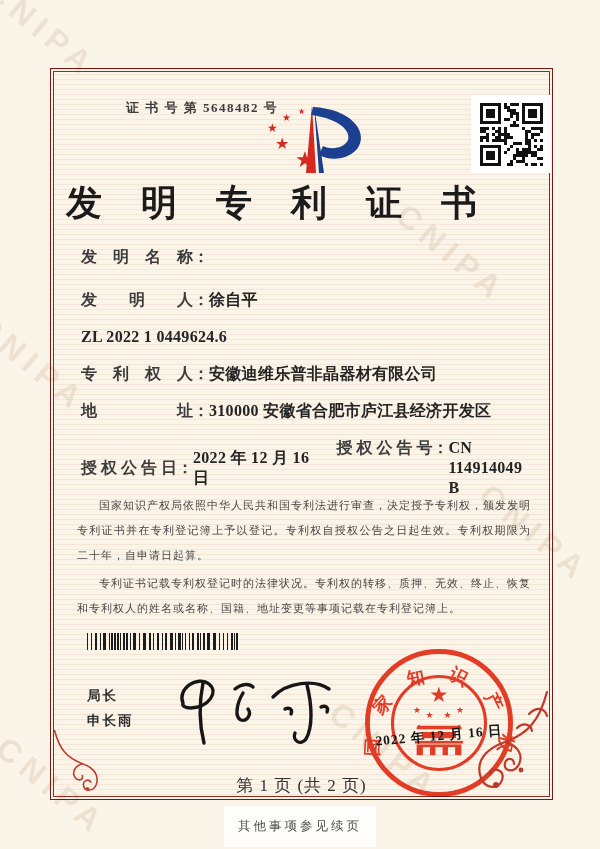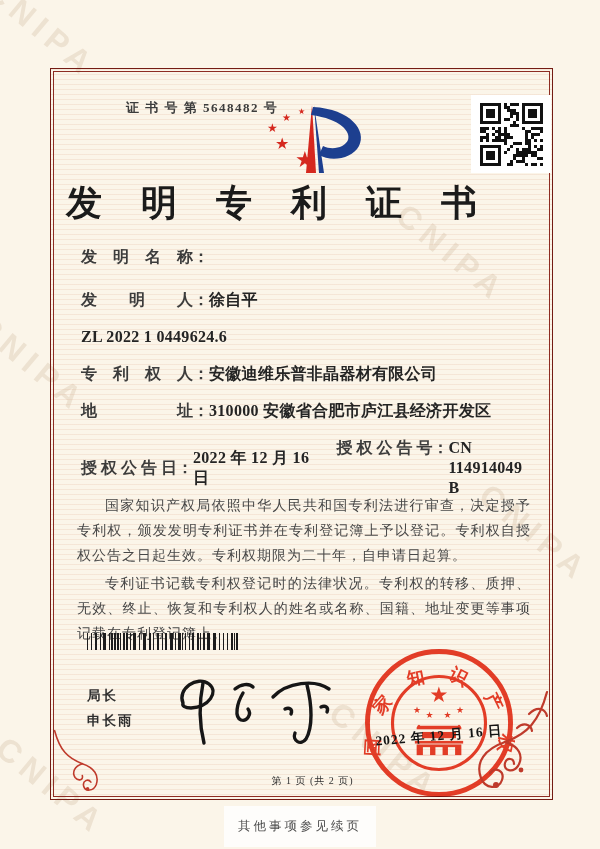--- a/index.html
+++ b/index.html
@@ -44,40 +44,40 @@
   
   .fields{position:absolute;left:30px;top:178px;width:452px;}
   .frow{display:flex;align-items:center;line-height:20px;margin-bottom:17px;font-size:16px;}
   .frow.first{margin-bottom:23px;}
   .flabel{flex:0 0 auto;color:#3c3c3c;font-weight:600;white-space:pre;}
   .fvalue{color:#242424;font-weight:700;letter-spacing:.3px;}
   .fpair2{margin-left:26px;display:flex;}
   
   .paras{position:absolute;left:26px;top:424px;width:454px;}
   .paras p{
-    margin:0 0 3px 0;font-size:14px;line-height:25px;letter-spacing:1px;
+    margin:0 0 3px 0;font-size:11px;line-height:25px;letter-spacing:1px;
     color:#474747;text-indent:2em;text-align:justify;
   }
   
   .barcode{position:absolute;left:36px;top:564px;width:154px;height:17px;}
   .signer{position:absolute;left:36px;top:614px;font-size:13.5px;font-weight:700;
           line-height:25px;color:#2e2e2e;letter-spacing:2px;}
   .autograph{position:absolute;left:118px;top:598px;width:190px;height:88px;}
   
   .seal{position:absolute;left:312px;top:578px;width:152px;height:152px;
         mix-blend-mode:multiply;opacity:.95;}
   .seal-date{
     position:absolute;left:296px;top:658px;width:184px;text-align:center;
     font-size:13.5px;font-weight:700;color:#141414;letter-spacing:1px;
     transform:rotate(-5deg);white-space:nowrap;
   }
   
   .page-footer{
-    position:absolute;left:11px;top:705px;width:100%;text-align:center;
-    font-size:10px;color:#333;letter-spacing:1px;
+    position:absolute;left:0;top:705px;width:100%;text-align:center;
+    font-size:17px;color:#333;letter-spacing:1px;
   }
   .continuation{
     position:absolute;left:0;top:806px;width:100%;text-align:center;z-index:2;
   }
   .continuation span{
     display:inline-block;background:rgba(255,255,255,.8);padding:12px 14px;
     font-size:12.5px;color:#4a4a4a;letter-spacing:3px;
   }
   .orn{position:absolute;pointer-events:none;}
   .orn.br{right:1px;bottom:1px;width:88px;height:112px;}

